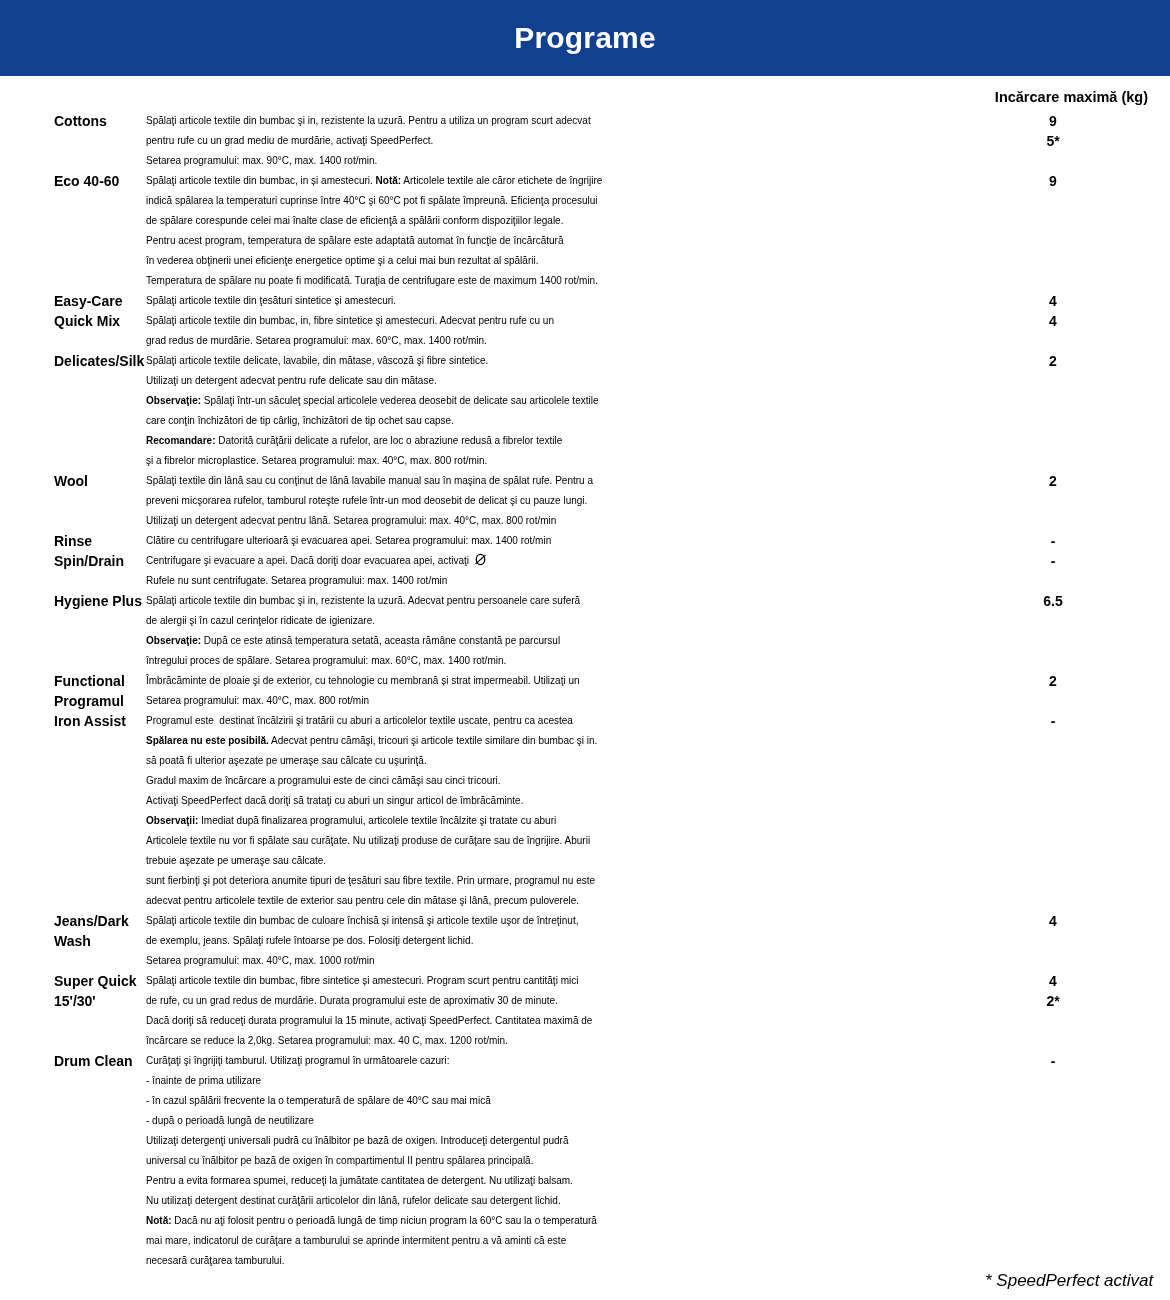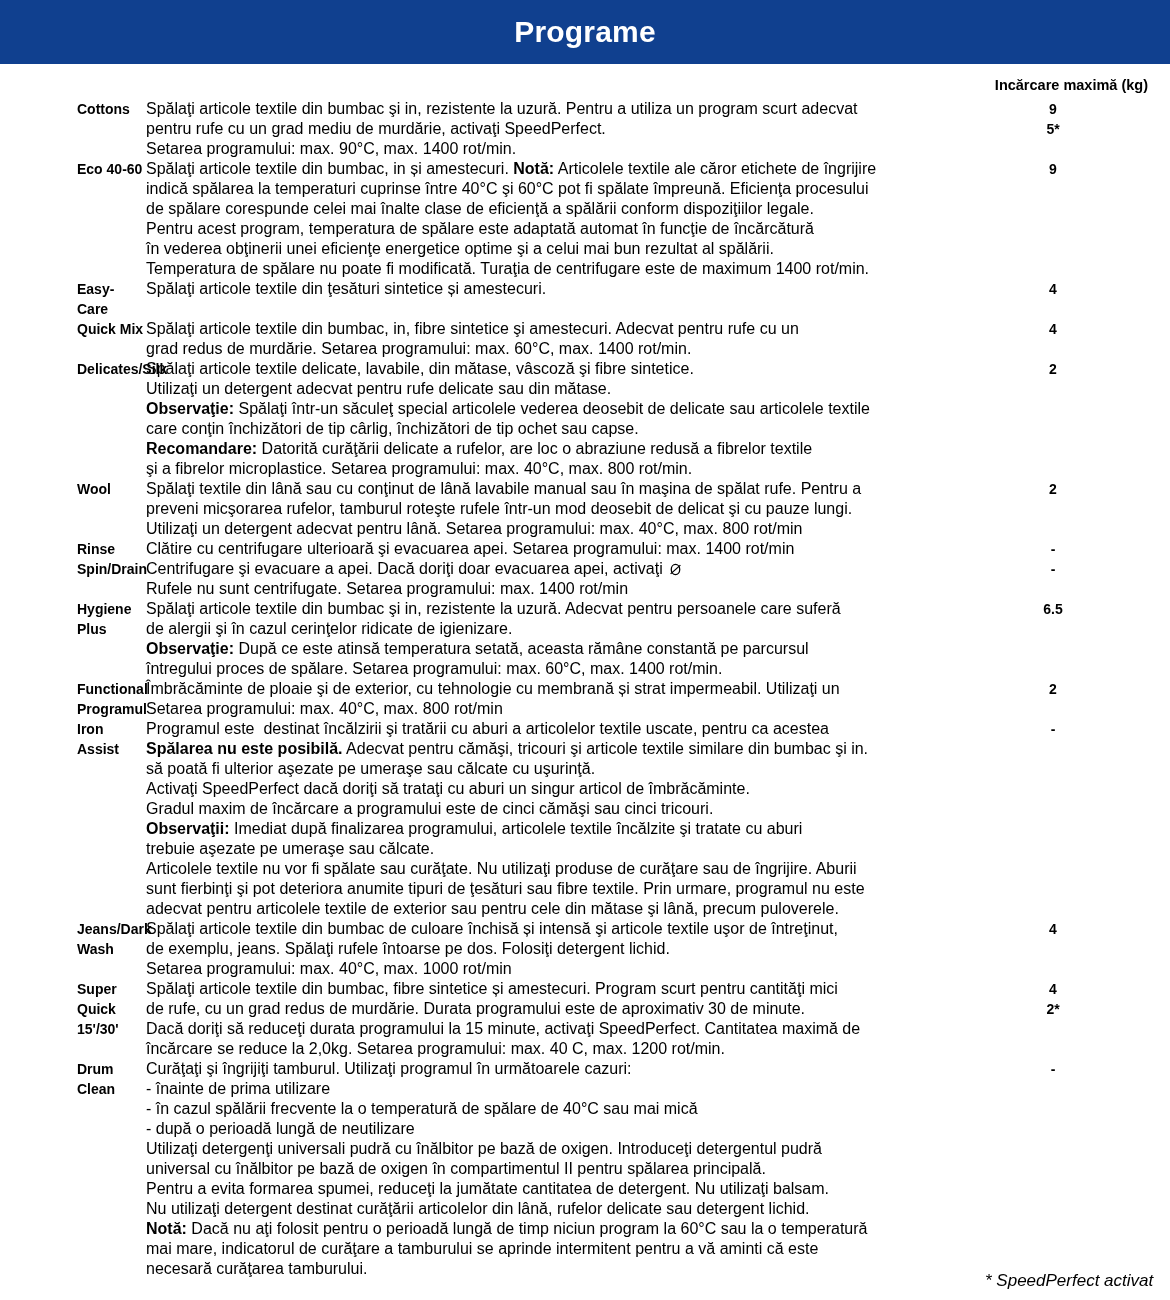--- a/index.html
+++ b/index.html
@@ -12,21 +12,21 @@
     height: 1300px;
     font-family: "Liberation Sans", sans-serif;
     color: #000000;
     overflow: hidden;
     position: relative;
   }
 
   
   .header-banner {
     width: 1170px;
-    height: 64px;
+    height: 76px;
     background: #10408f;
     display: flex;
     align-items: center;
     justify-content: center;
     box-sizing: border-box;
   }
   .header-title {
     color: #ffffff;
     font-size: 30px;
     font-weight: bold;
@@ -60,31 +60,31 @@
     display: block;
   }
   .row-inner {
     position: relative;
     display: flex;
     align-items: flex-start;
   }
   .prog-name {
     width: 145px;
     flex: 0 0 145px;
-    padding-left: 77px;
+    padding-left: 54px;
     box-sizing: border-box;
     font-size: 14px;
     font-weight: bold;
     line-height: 20px;
     white-space: pre-line;
   }
   .prog-desc {
     flex: 1 1 auto;
     padding-left: 1px;
-    font-size: 16px;
+    font-size: 10px;
     line-height: 20px;
     max-width: 770px;
   }
   .desc-line {
     white-space: pre-wrap;
     min-height: 20px;
   }
   .desc-line b {
     font-weight: bold;
   }
@@ -249,25 +249,25 @@
         <div class="prog-load"><span>2</span></div>
       </div>
     </div>
     <div class="program-row">
       <div class="row-inner">
         <div class="prog-name">Iron Assist</div>
         <div class="prog-desc">
           <div class="desc-line"><span>Programul este  destinat încălzirii şi tratării cu aburi a articolelor textile uscate, pentru ca acestea</span></div>
           <div class="desc-line"><b>Spălarea nu este posibilă.</b><span> Adecvat pentru cămăşi, tricouri şi articole textile similare din bumbac şi in.</span></div>
           <div class="desc-line"><span>să poată fi ulterior aşezate pe umeraşe sau călcate cu uşurinţă.</span></div>
+          <div class="desc-line"><span>Gradul maxim de încărcare a programului este de cinci cămăşi sau cinci tricouri.</span></div>
           <div class="desc-line"><span>Activaţi SpeedPerfect dacă doriţi să trataţi cu aburi un singur articol de îmbrăcăminte.</span></div>
-          <div class="desc-line"><span>Gradul maxim de încărcare a programului este de cinci cămăşi sau cinci tricouri.</span></div>
           <div class="desc-line"><b>Observaţii:</b><span> Imediat după finalizarea programului, articolele textile încălzite şi tratate cu aburi</span></div>
+          <div class="desc-line"><span>Articolele textile nu vor fi spălate sau curăţate. Nu utilizaţi produse de curăţare sau de îngrijire. Aburii</span></div>
           <div class="desc-line"><span>trebuie aşezate pe umeraşe sau călcate.</span></div>
-          <div class="desc-line"><span>Articolele textile nu vor fi spălate sau curăţate. Nu utilizaţi produse de curăţare sau de îngrijire. Aburii</span></div>
           <div class="desc-line"><span>sunt fierbinţi şi pot deteriora anumite tipuri de ţesături sau fibre textile. Prin urmare, programul nu este</span></div>
           <div class="desc-line"><span>adecvat pentru articolele textile de exterior sau pentru cele din mătase şi lână, precum puloverele.</span></div>
         </div>
         <div class="prog-load"><span>-</span></div>
       </div>
     </div>
     <div class="program-row">
       <div class="row-inner">
         <div class="prog-name">Jeans/Dark
 Wash</div>

